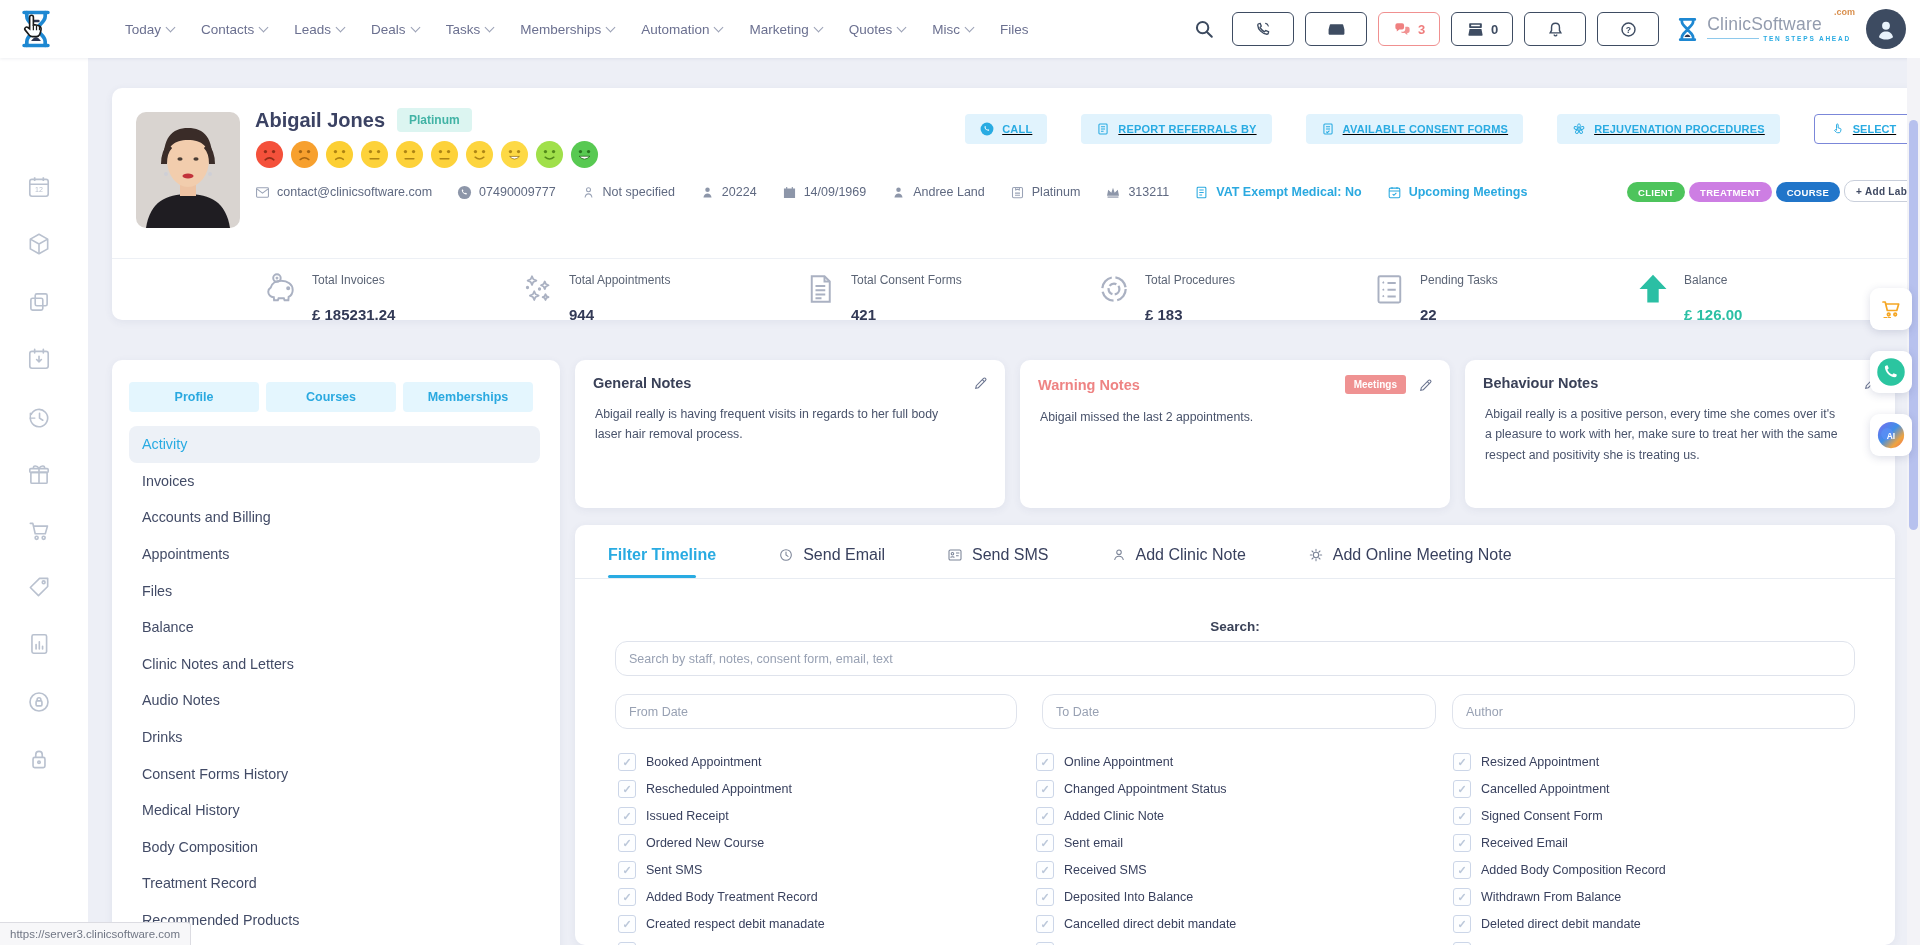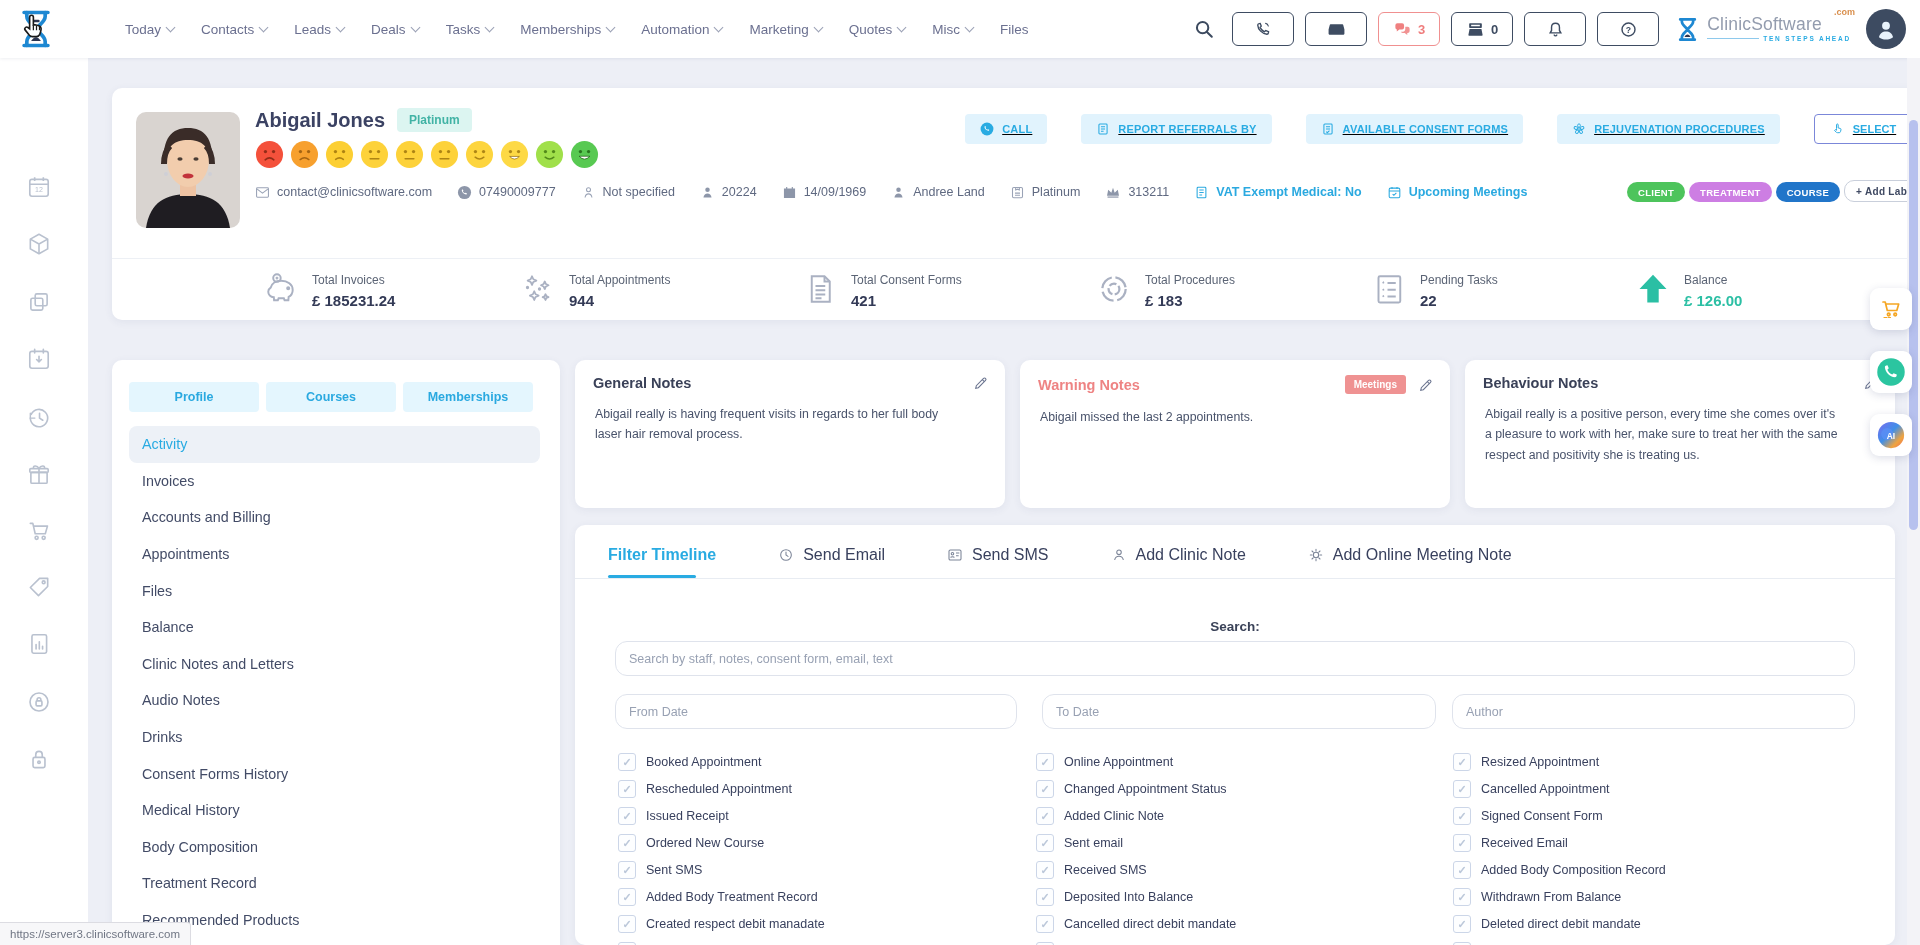--- a/index.html
+++ b/index.html
@@ -55,21 +55,21 @@
   .crow{position:absolute;left:143px;top:96px;display:flex;align-items:center;gap:25px;}
   .cfield{display:flex;align-items:center;gap:7px;font-size:12.5px;color:#5f6981;white-space:nowrap;}
   .cfield.blue{color:#2aa9e0;font-weight:600;cursor:pointer;}
   .labels{position:absolute;right:60px;top:92px;display:flex;align-items:flex-end;gap:4px;}
   .pill{height:20px;border-radius:10px;color:#fff;font-size:9.5px;font-weight:700;display:inline-flex;
     align-items:center;padding:0 11px;letter-spacing:.3px;cursor:pointer;}
   .pill.green{background:#4dc45c;}.pill.purple{background:#cd7ee3;}.pill.blue{background:#2175c9;}
   .pill.outline{background:#fff;border:1px solid #c9cfdb;color:#3f4962;font-size:10px;font-weight:600;}
   .stats{position:absolute;left:0;top:170px;width:100%;height:62px;border-top:1px solid #edf0f5;}
   .stat{position:absolute;top:12px;display:flex;gap:13px;}
-  .stat .lbl{font-size:12px;color:#5b6475;margin-bottom:5px;margin-top:2px;}
+  .stat .lbl{font-size:12px;color:#5b6475;margin-bottom:19px;margin-top:2px;}
   .stat .val{font-size:15px;font-weight:700;color:#333a56;}
   .stat.teal .val{color:#2bbfa4;}
 
   
   .note-head{display:flex;align-items:center;padding:15px 16px 0 18px;}
   .note-title{font-size:14.5px;font-weight:600;color:#3a4158;flex:1;}
   .note-title.warn{color:#ee8383;}
   .imp{background:#ef9292;color:#fff;font-size:10px;font-weight:700;padding:4px 9px;border-radius:3px;margin-right:12px;}
   .note-body{padding:13px 18px 0 20px;font-size:12.3px;color:#49536b;line-height:1.65;}
   .pencil{cursor:pointer;}

